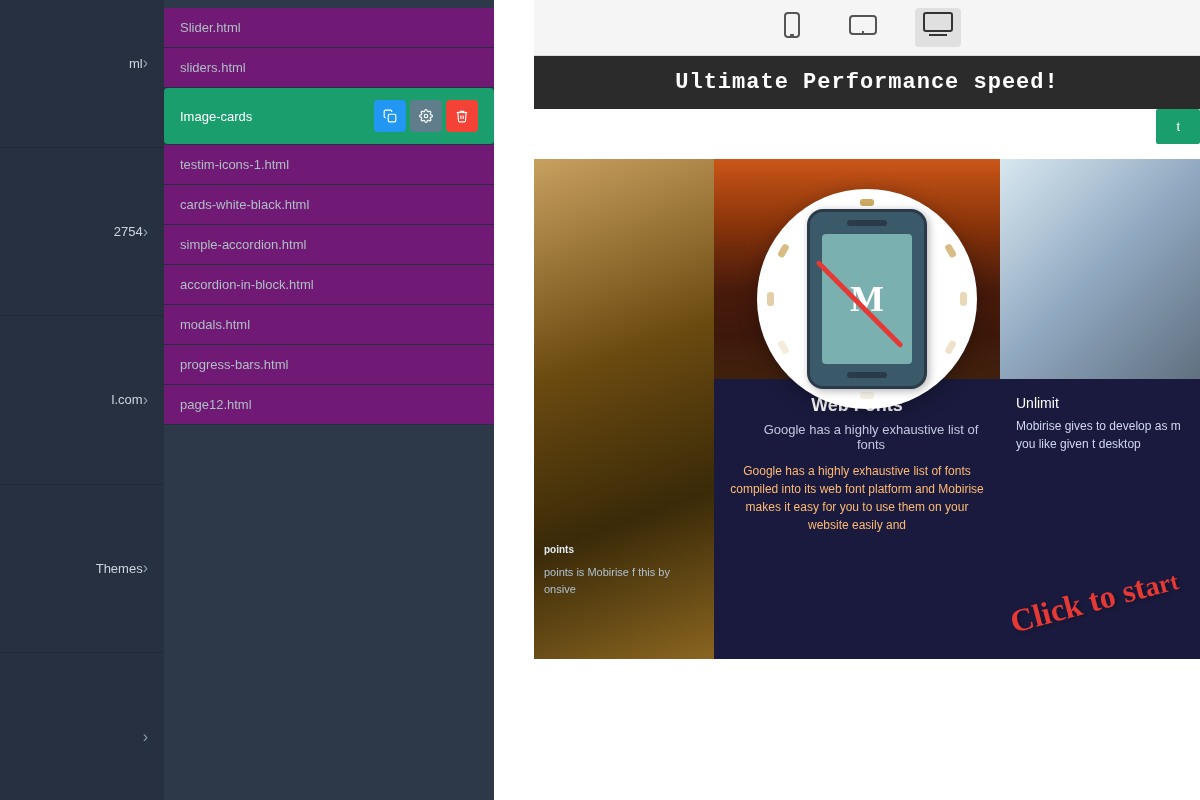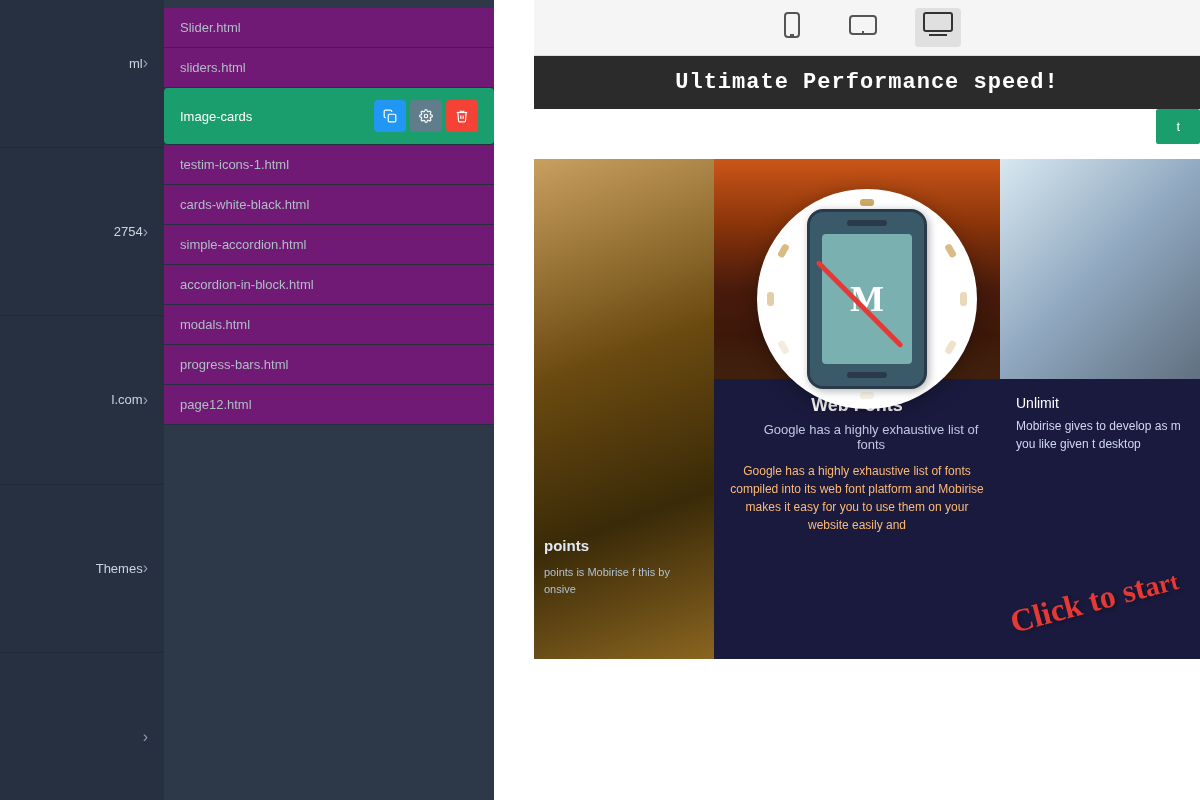--- a/index.html
+++ b/index.html
@@ -523,21 +523,21 @@
       <div class="hero-section" style="position:relative;">
         <button class="preview-btn">t</button>
       </div>
 
       <div class="cards-area">
 
         <div class="card-left">
           <div class="card-left-image" style="background: linear-gradient(160deg, #c8a060 0%, #6b4a10 40%, #3a2a08 70%, #8a6520 100%);">
           </div>
           <div class="points-text">
-            <div style="color:#e0e8f0;font-size:15px;font-weight:bold;margin-bottom:6px;">points</div>
+            <div style="color:#e0e8f0;font-size:10px;font-weight:bold;margin-bottom:6px;">points</div>
             <div style="color:#b0c0d0;font-size:11px;">points is Mobirise f this by onsive</div>
           </div>
         </div>
 
         <div class="card-center">
 
           <div class="card-center-image" style="background: linear-gradient(180deg, #d06020 0%, #8a3000 30%, #200810 60%, #4a2010 80%, #c87830 100%); position:relative;">
 
             <div style="position:absolute;bottom:0;left:0;right:0;height:100%;background:linear-gradient(to bottom, rgba(200,80,20,0.6) 0%, rgba(30,10,5,0.8) 100%);"></div>
           </div>

